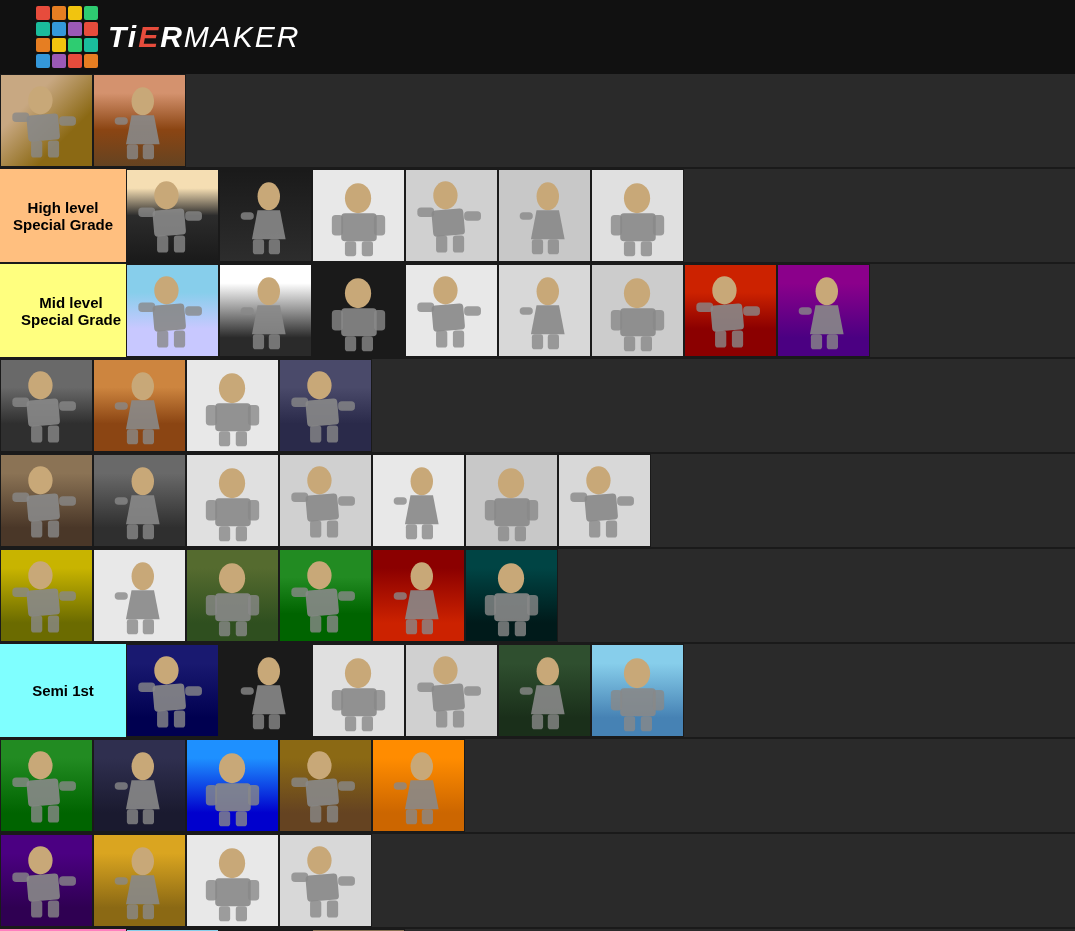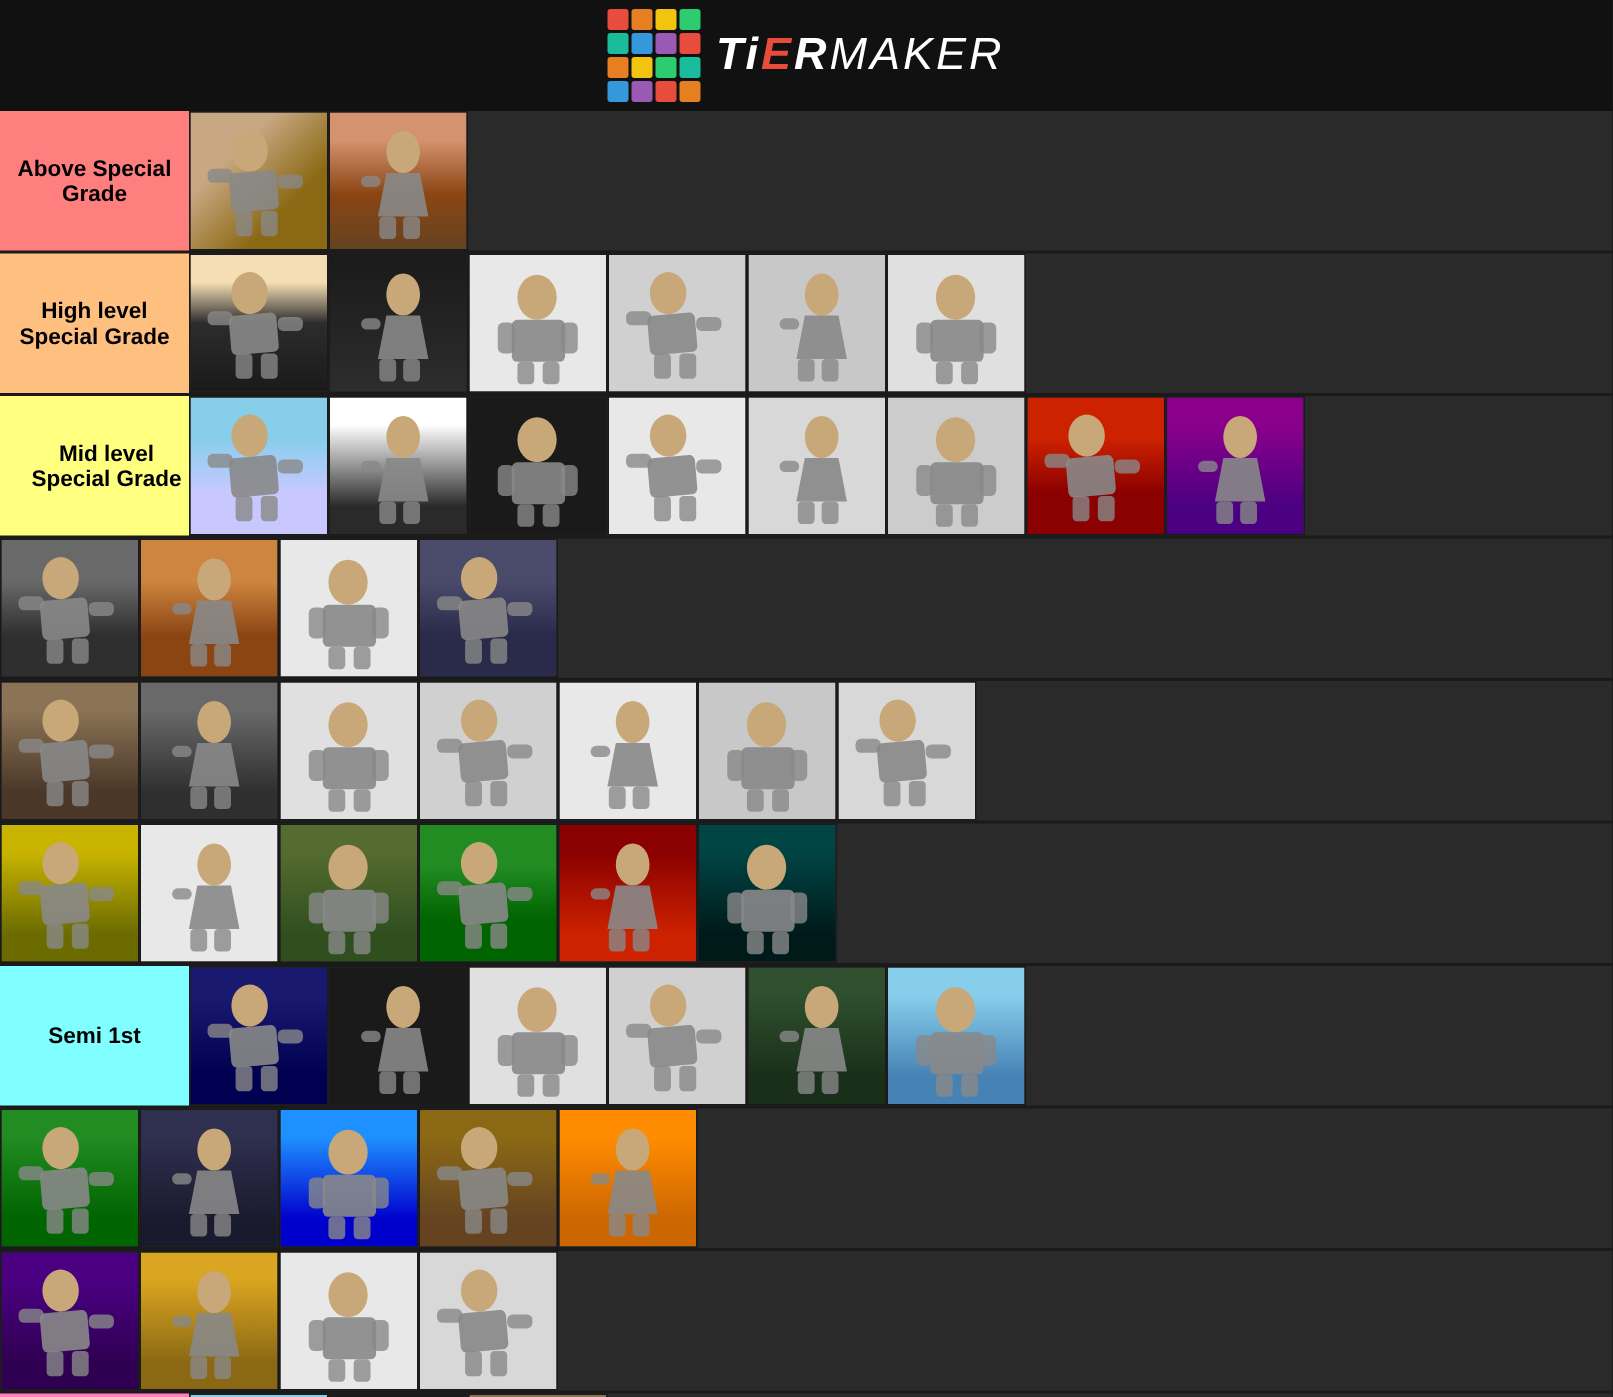--- a/index.html
+++ b/index.html
@@ -150,21 +150,21 @@
     .char::before {
       content: '';
       display: block;
       position: absolute;
     }
 
     .top-bar {
       background: #111;
       display: flex;
       align-items: center;
-      justify-content: center;
+      justify-content: flex-start;
       padding: 6px 36px;
     }
   </style>
 </head>
 <body>
 
 <div class="tier-list">
 
   <div class="top-bar">
     <div class="tiermaker-logo">
@@ -187,21 +187,20 @@
           <div class="logo-cell" style="background: rgb(230, 126, 34);"></div>
         </div>
       <div class="logo-text">
         <span style="font-style:italic;color:#fff;font-size:30px;font-weight:900;letter-spacing:2px;">Ti<span style="color:#e74c3c">E</span>R<span style="font-weight:400">MAKER</span></span>
       </div>
     </div>
   </div>
 
   <div id="tier-rows">
       <div class="tier-row">
-        <div class="tier-label" style="background: rgb(255, 127, 127);">Above Special Grade</div>
         <div class="tier-content">
           <div class="tier-card">
             <div class="char char-above-1">
               <svg width="93" height="93" viewBox="0 0 93 93" xmlns="http://www.w3.org/2000/svg">
       <ellipse cx="40" cy="25" rx="13" ry="15" fill="#c8a878"></ellipse>
       <rect x="26" y="40" width="34" height="28" rx="4" fill="#888" opacity="0.9" transform="rotate(-5 43 54)"></rect>
       <rect x="10" y="38" width="18" height="10" rx="4" fill="#888" opacity="0.8"></rect>
       <rect x="60" y="42" width="18" height="10" rx="4" fill="#888" opacity="0.8"></rect>
       <rect x="30" y="68" width="12" height="18" rx="3" fill="#888" opacity="0.8"></rect>
       <rect x="48" y="68" width="12" height="18" rx="3" fill="#888" opacity="0.8"></rect>

